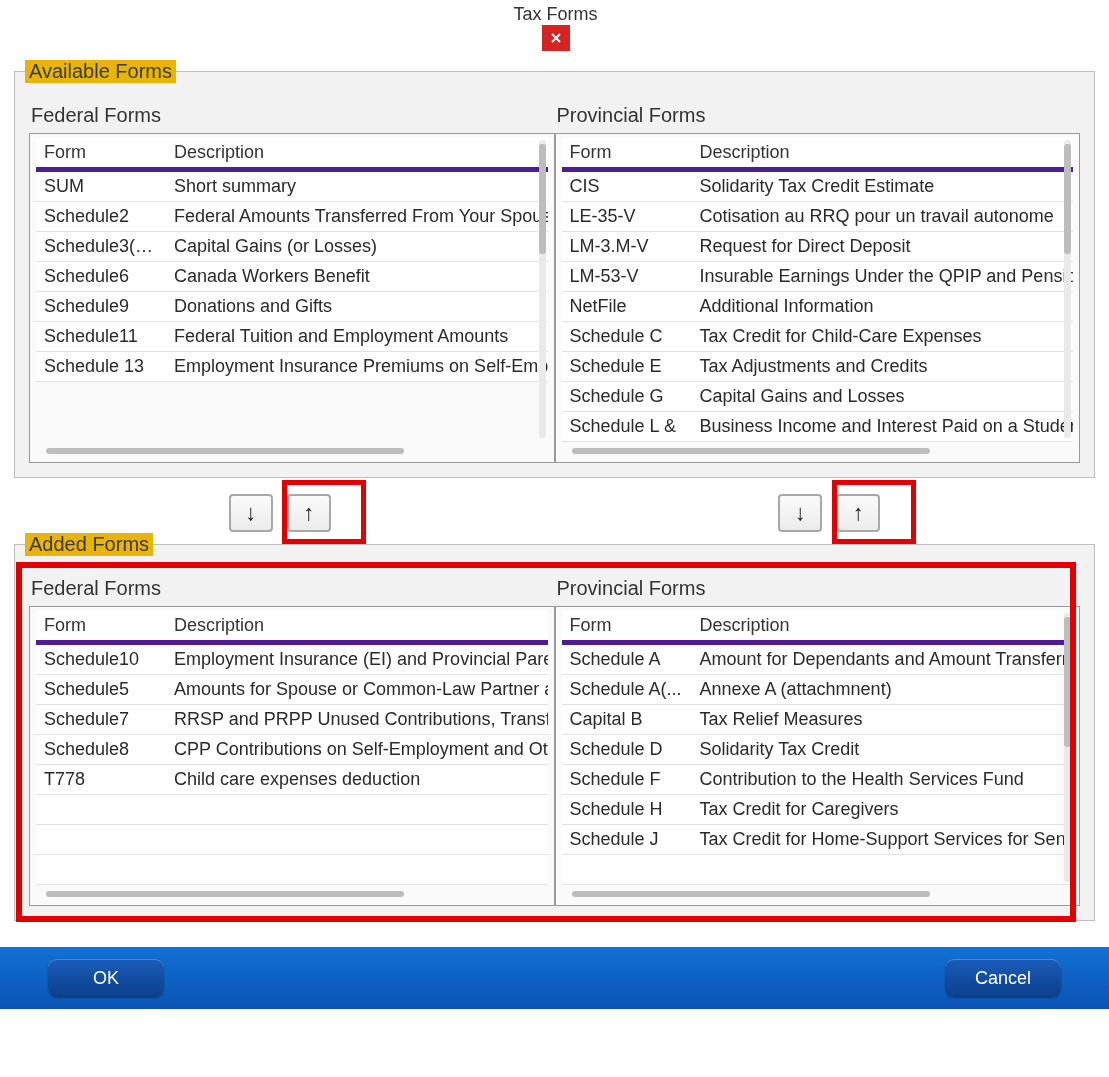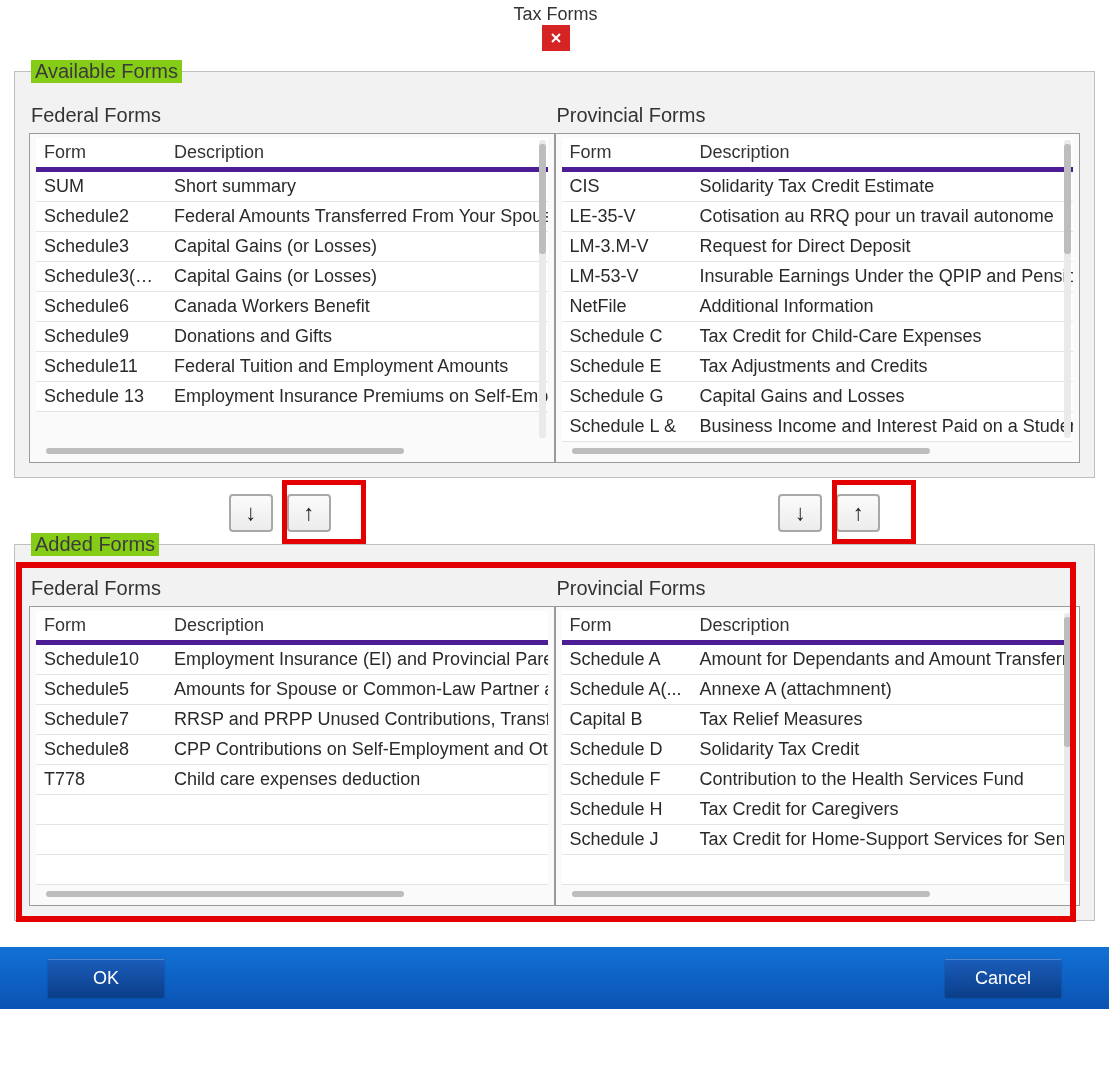--- a/index.html
+++ b/index.html
@@ -35,22 +35,22 @@
   }
   .fieldset {
     border: 1px solid #bfbfbf;
     background: #f2f2f2;
     position: relative;
     padding: 30px 14px 14px 14px;
     margin-top: 12px;
   }
   .fieldset .legend {
     position: absolute;
-    top: -12px; left: 16px;
-    background: #84cc16;
+    top: -12px; left: 10px;
+    background: #eab308;
     padding: 0 4px;
     font-size: 20px;
     color: #3b3b3b;
   }
   .two-col {
     display: flex;
   }
   .col {
     flex: 1;
     min-width: 0;
@@ -152,21 +152,21 @@
     background: linear-gradient(#1271d6, #0a53b3);
     display: flex;
     justify-content: space-between;
     align-items: center;
     padding: 0 48px;
   }
   .footer .btn {
     min-width: 116px;
     height: 38px;
     border: none;
-    border-radius: 1px;
+    border-radius: 9px;
     color: #fff;
     font-size: 18px;
     cursor: pointer;
     padding: 0 22px;
     background: linear-gradient(#1a5dbb, #0b3e8a);
     box-shadow: inset 0 1px 0 rgba(255,255,255,.25), 0 1px 2px rgba(0,0,0,.35);
   }
   .added-section-wrap {
     position: relative;
   }
@@ -212,24 +212,20 @@
               </tr>
                 </thead>
               <tbody>
                   <tr>
                     <td>SUM</td>
                     <td>Short summary</td>
                   </tr>
                   <tr>
                     <td>Schedule2</td>
                     <td>Federal Amounts Transferred From Your Spouse</td>
-                  </tr>
-                  <tr>
-                    <td>Schedule3</td>
-                    <td>Capital Gains (or Losses)</td>
                   </tr>
                   <tr>
                     <td>Schedule3(at...</td>
                     <td>Capital Gains (or Losses)</td>
                   </tr>
                   <tr>
                     <td>Schedule6</td>
                     <td>Canada Workers Benefit</td>
                   </tr>
                   <tr>

